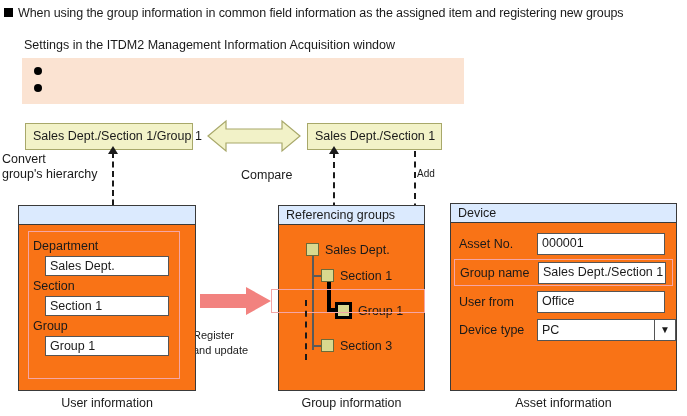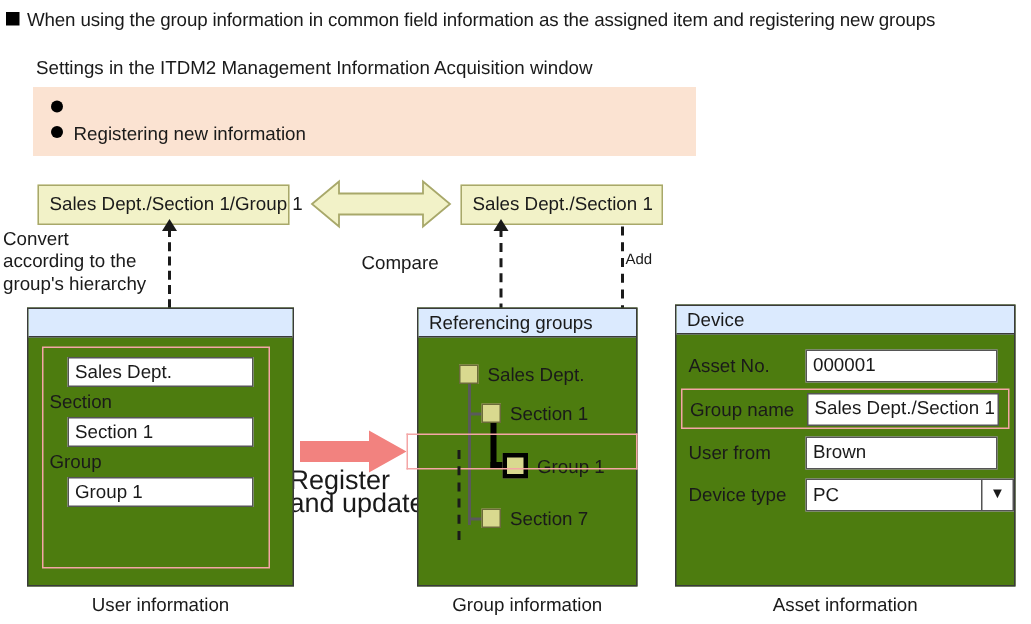--- a/index.html
+++ b/index.html
@@ -92,22 +92,22 @@
     font-size: 12.5px;
     white-space: nowrap;
     margin-left: 19px;
   }
   #add-label {
     left: 417px; top: 168px;
     font-size: 10px;
     white-space: nowrap;
   }
   #register-label {
-    left: 193px; top: 313px;
-    font-size: 18px;
+    left: 193px; top: 328px;
+    font-size: 11px;
     line-height: 15px;
     white-space: nowrap;
   }
 
   
   .dash-v {
     border-left: 2px dashed #1a1a1a;
     width: 0;
   }
   #dash-user   { left: 112px; top: 152px; height: 82px; }
@@ -120,21 +120,21 @@
     width: 0; height: 0;
     border-left: 5px solid transparent;
     border-right: 5px solid transparent;
     border-bottom: 8px solid #1a1a1a;
   }
   .head-down-open svg { display: block; }
 
   
   .panel {
     border: 1px solid #3a3a3a;
-    background: #4d7c0f;
+    background: #f97316;
     box-sizing: border-box;
   }
   .panel-head {
     background: #dbeafe;
     border-bottom: 1px solid #3a3a3a;
     height: 19px;
     font-size: 12.5px;
     line-height: 19px;
     padding-left: 7px;
     box-sizing: border-box;
@@ -283,36 +283,35 @@
 
 <div class="abs" id="heading">
   <span class="sq"></span><span>When using the group information in common field information as the assigned item and registering new groups</span>
 </div>
 
 <div class="abs" id="settings-caption">Settings in the ITDM2 Management Information Acquisition window</div>
 
 <div class="abs" id="settings-box">
   <ul>
     <li><span class="dot"></span></li>
-    <li><span class="dot"></span><span>Registering new information</span></li>
+    <li><span class="dot"></span></li>
   </ul>
 </div>
 
 <div class="abs chip" id="chip-left">Sales Dept./Section 1/Group 1</div>
 <div class="abs chip" id="chip-right">Sales Dept./Section 1</div>
 
 <div class="abs" id="dbl-arrow">
   <svg width="96" height="34" viewBox="0 0 96 34">
     <polygon points="2,17 20,2 20,10 76,10 76,2 94,17 76,32 76,24 20,24 20,32" fill="#f2f2c8" stroke="#a8a86a" stroke-width="1.2"></polygon>
   </svg>
 </div>
 
 <div class="abs" id="convert-label">
   <div>Convert</div>
-  <div>according to the</div>
   <div>group's hierarchy</div>
 </div>
 <div class="abs" id="compare-label">Compare</div>
 <div class="abs" id="add-label">Add</div>
 
 <div class="abs" id="register-label">
   <div>Register</div>
   <div>and update</div>
 </div>
 
@@ -331,20 +330,21 @@
 
 <div class="abs" id="pink-arrow">
   <svg width="72" height="30" viewBox="0 0 72 30">
     <polygon points="0,8 46,8 46,1 71,15 46,29 46,22 0,22" fill="#f2827f"></polygon>
   </svg>
 </div>
 
 <div class="abs panel" id="panel-user">
   <div class="panel-head"></div>
   <div id="user-form">
+    <div class="fld-label">Department</div>
     <div class="fld-box">Sales Dept.</div>
     <div class="fld-label">Section</div>
     <div class="fld-box">Section 1</div>
     <div class="fld-label">Group</div>
     <div class="fld-box">Group 1</div>
   </div>
 </div>
 <div class="abs panel-caption" id="cap-user">User information</div>
 
 <div class="abs panel" id="panel-group">
@@ -363,21 +363,21 @@
     <div class="tbox" style="left:27px; top:17px;"></div>
     <div class="tnode" style="left:46px; top:17px;">Sales Dept.</div>
 
     <div class="tbox" style="left:42px; top:43px;"></div>
     <div class="tnode" style="left:61px; top:43px;">Section 1</div>
 
     <div class="tbox sel" style="left:56px; top:76px;"></div>
     <div class="tnode" style="left:79px; top:78px;">Group 1</div>
 
     <div class="tbox" style="left:42px; top:113px;"></div>
-    <div class="tnode" style="left:61px; top:113px;">Section 7</div>
+    <div class="tnode" style="left:61px; top:113px;">Section 3</div>
   </div>
 </div>
 
 <div class="abs" id="tree-hl-top"></div>
 <div class="abs" id="tree-hl-bot"></div>
 <div class="abs" id="tree-hl-left"></div>
 <div class="abs" id="tree-hl-right"></div>
 
 <div class="abs dash-v" id="dash-grp-low"></div>
 
@@ -392,21 +392,21 @@
       <div class="avalue">000001</div>
     </div>
 
     <div class="arow" id="row-group-name">
       <div class="alabel">Group name</div>
       <div class="avalue">Sales Dept./Section 1</div>
     </div>
 
     <div class="arow">
       <div class="alabel">User from</div>
-      <div class="avalue">Brown</div>
+      <div class="avalue">Office</div>
     </div>
 
 
     <div class="arow">
       <div class="alabel">Device type</div>
       <div class="select-wrap">
         <div class="sv">PC</div>
         <div class="caret">▼</div>
       </div>
     </div>

